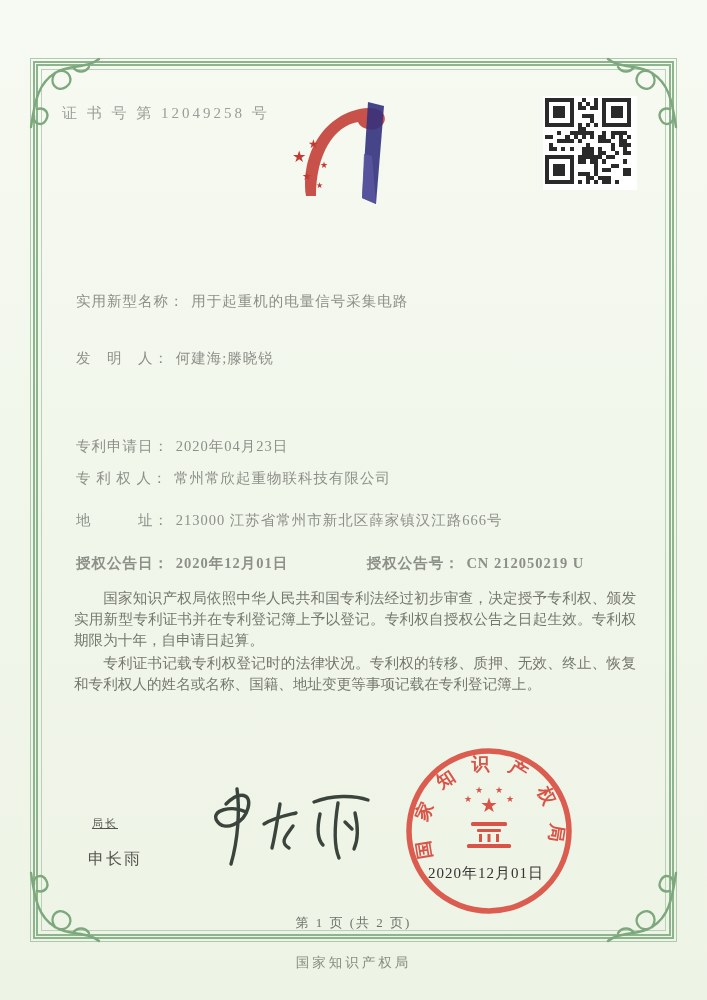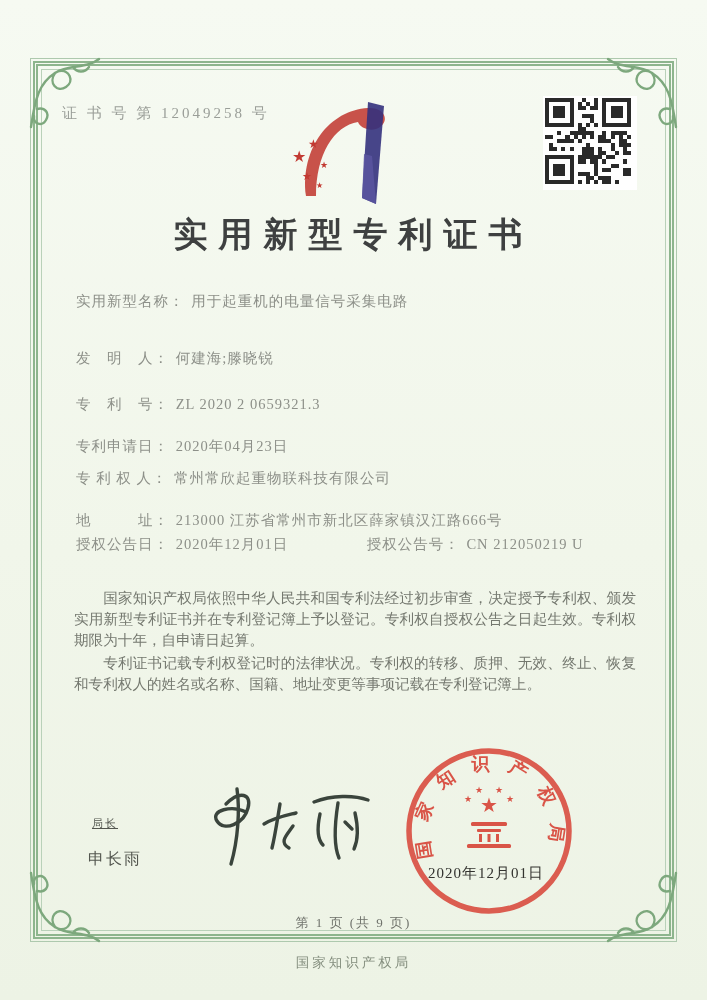--- a/index.html
+++ b/index.html
@@ -28,21 +28,21 @@
   }
   
   .field{position:absolute;left:76px;font-size:14.5px;color:#8d9089;letter-spacing:1px;white-space:nowrap;}
   .field .lab{margin-right:2px;}
   .f-name{top:292px;}
   .f-inventor{top:349px;}
   .f-patno{top:395px;}
   .f-appdate{top:437px;}
   .f-patentee{top:469px;}
   .f-address{top:511px;}
-  .f-grant{top:535px;}
+  .f-grant{top:554px;font-weight:bold;}
   .f-grant .right{margin-left:74px;}
   
   .body-text{position:absolute;left:74px;top:588px;width:562px;font-size:14.6px;line-height:21px;color:#74786f;text-align:justify;}
   .body-text p{margin:0 0 2px 0;text-indent:2em;}
   
   .sig-title{position:absolute;left:92px;top:816px;font-size:11px;color:#53564f;letter-spacing:2px;text-decoration:underline;}
   .sig-name{position:absolute;left:88px;top:849px;font-size:16px;color:#53564f;letter-spacing:2px;}
   .signature{position:absolute;left:196px;top:784px;width:190px;height:95px;}
   
   .seal{position:absolute;left:402px;top:744px;width:174px;height:174px;opacity:.92;}
@@ -319,33 +319,28 @@
         <rect x="6" y="20" width="1" height="1" fill="#2a2a2a"></rect>
         <rect x="8" y="20" width="1" height="1" fill="#2a2a2a"></rect>
         <rect x="10" y="20" width="1" height="1" fill="#2a2a2a"></rect>
         <rect x="12" y="20" width="1" height="1" fill="#2a2a2a"></rect>
         <rect x="14" y="20" width="1" height="1" fill="#2a2a2a"></rect>
         <rect x="15" y="20" width="1" height="1" fill="#2a2a2a"></rect>
         <rect x="17" y="20" width="1" height="1" fill="#2a2a2a"></rect>
       </svg>
   </div>
 
-  <div class="title">实用新型专利证书</div>
 
   <div class="field f-inventor">
     <span class="lab">发　明　人：</span>
     <span class="val">何建海;滕晓锐</span>
   </div>
   <div class="field f-name">
     <span class="lab">实用新型名称：</span>
     <span class="val">用于起重机的电量信号采集电路</span>
-  </div>
-  <div class="field f-patno">
-    <span class="lab">专　利　号：</span>
-    <span class="val">ZL 2020 2 0659321.3</span>
   </div>
   <div class="field f-appdate">
     <span class="lab">专利申请日：</span>
     <span class="val">2020年04月23日</span>
   </div>
   <div class="field f-patentee">
     <span class="lab">专 利 权 人：</span>
     <span class="val">常州常欣起重物联科技有限公司</span>
   </div>
   <div class="field f-address">
@@ -405,16 +400,16 @@
         <rect x="75" y="85" width="24" height="3" rx="1"></rect>
         <rect x="77" y="90" width="3" height="8"></rect>
         <rect x="85.5" y="90" width="3" height="8"></rect>
         <rect x="94" y="90" width="3" height="8"></rect>
         <rect x="65" y="100" width="44" height="4" rx="1.5"></rect>
       </g>
     </svg>
   </div>
   <div class="seal-date">2020年12月01日</div>
 
-  <div class="page-info">第 1 页 (共 9 页)</div>
+  <div class="page-info">第 1 页 (共 2 页)</div>
   <div class="back-note">国家知识产权局</div>
 
 </div>
 
 </body></html>

